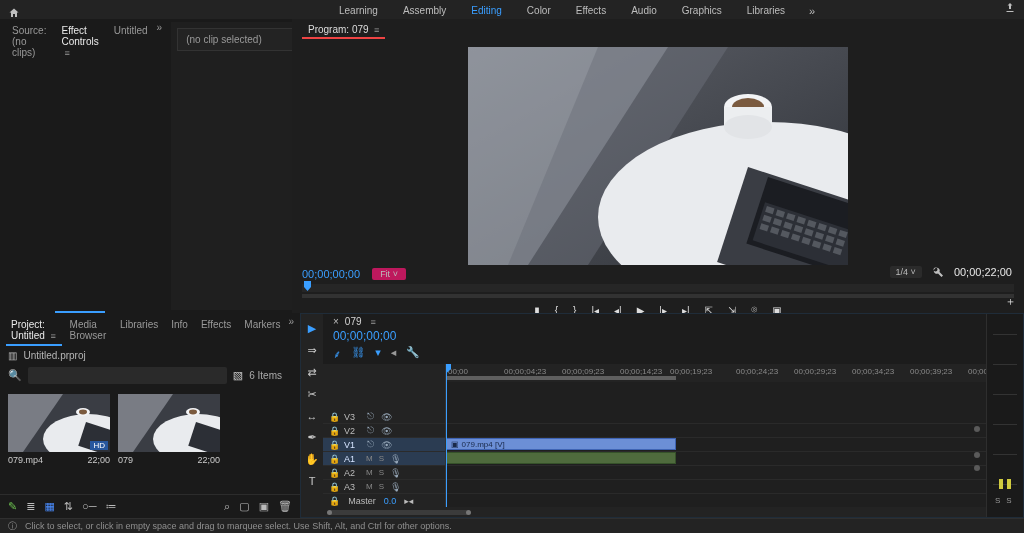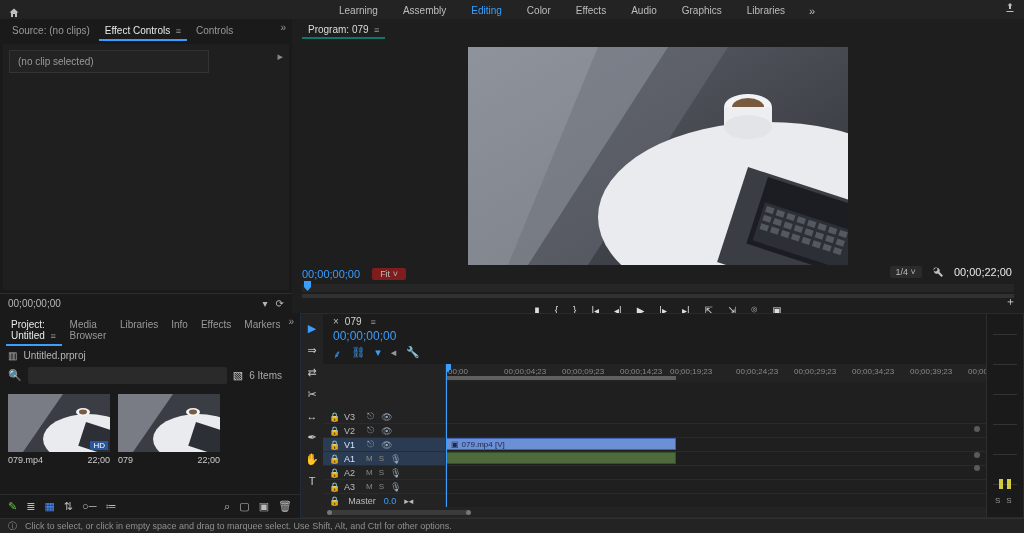--- a/index.html
+++ b/index.html
@@ -8,38 +8,38 @@
   .topbar{height:19px;background:#232323;display:flex;align-items:flex-end;position:relative}
   .home-ic{margin:0 8px;cursor:pointer}
   .workspaces{position:absolute;left:330px;display:flex;gap:7px;font-size:10px;color:#bdbdbd}
   .ws{padding:2px 9px;cursor:pointer;color:#bdbdbd}
   .ws.active{color:#3a9eff}
   .overflow{margin-left:6px;color:#bdbdbd;font-size:11px;padding:2px}
   .share{position:absolute;right:8px;top:2px}
   
   .mainrow{display:flex;height:294px}
   
-  .source-col{width:292px;display:flex;flex-direction:column;background:#1a1a1a}
+  .source-col{width:292px;display:flex;background:#1a1a1a}
   .panel-tabs{display:flex;gap:3px;padding:3px 6px 0 6px;font-size:10px;color:#999}
   .panel-tab{padding:3px 6px;cursor:pointer}
   .panel-tab.active{color:#eaeaea;border-bottom:2px solid #3a9eff}
   .tab-menu{color:#999;font-size:9px;margin-left:3px}
   .effect-body{flex:1;background:#1f1f1f;margin:3px;position:relative}
   .noclip-box{margin:6px;border:1px solid #333;padding:5px 8px;color:#9a9a9a;background:#232323;width:200px;box-sizing:border-box;font-size:10px}
   .src-playtime{padding:4px 8px;font-size:10px;color:#b7b7b7;border-top:1px solid #2e2e2e;display:flex;justify-content:space-between}
   
   .program-col{flex:1;display:flex;flex-direction:column;background:#1e1e1e;position:relative}
   .prog-tabs{display:flex;padding:3px 10px;font-size:10px;color:#bbb}
-  .prog-tab{padding:2px 6px;border-bottom:2px solid #0f766e;color:#ddd}
+  .prog-tab{padding:2px 6px;border-bottom:2px solid #ef4444;color:#ddd}
   .monitor{flex:1;display:flex;justify-content:center;align-items:flex-start;padding-top:5px}
   .canvas{width:380px;height:218px;background:#2a2a2a;position:relative;overflow:hidden}
   .canvas svg{width:100%;height:100%}
   .prog-controls{padding:3px 10px 0 10px}
   .prog-tc-row{display:flex;align-items:center;gap:12px;color:#3a9eff;font-size:11px}
-  .fit-sel{color:#bbb;font-size:9px;background:#7f1d1d;padding:1px 8px;border-radius:2px}
+  .fit-sel{color:#bbb;font-size:9px;background:#be185d;padding:1px 8px;border-radius:2px}
   .prog-ruler{height:8px;background:#262626;margin-top:4px;position:relative}
   .prog-ruler .ph{position:absolute;left:2px;top:-3px;width:7px;height:10px;background:#3a9eff;clip-path:polygon(0 0,100% 0,100% 60%,50% 100%,0 60%)}
   .prog-track{height:4px;background:#323232;margin-top:2px}
   .prog-right-tc{position:absolute;right:12px;top:247px;font-size:11px;color:#e6e6e6;display:flex;gap:10px;align-items:flex-end}
   .res-sel{color:#bbb;font-size:9px;background:#2b2b2b;padding:1px 6px;border-radius:2px}
   .transport{display:flex;gap:15px;justify-content:center;align-items:center;height:20px;margin-top:6px;color:#ddd}
   .transport span{cursor:pointer;font-size:10px}
   .add-btn{position:absolute;right:8px;bottom:4px;color:#ddd}
   
   .lowerrow{display:flex;flex:1;min-height:0}
@@ -137,21 +137,21 @@
         </svg>
     </span>
   </div>
 
   <div class="mainrow">
 
     <div class="source-col">
       <div class="panel-tabs">
         <span class="panel-tab">Source: (no clips)</span>
         <span class="panel-tab active"><span>Effect Controls</span><span class="tab-menu"> ≡</span></span>
-        <span class="panel-tab">Controls</span>
+        <span class="panel-tab">Untitled</span>
         <span style="margin-left:auto">»</span>
       </div>
       <div class="effect-body">
         <div class="noclip-box">(no clip selected)</div>
         <span style="position:absolute;top:6px;right:6px;color:#888">▸</span>
       </div>
       <div class="src-playtime">
         <span>00;00;00;00</span>
         <span style="display:flex;gap:8px">
           <span>▾</span>

